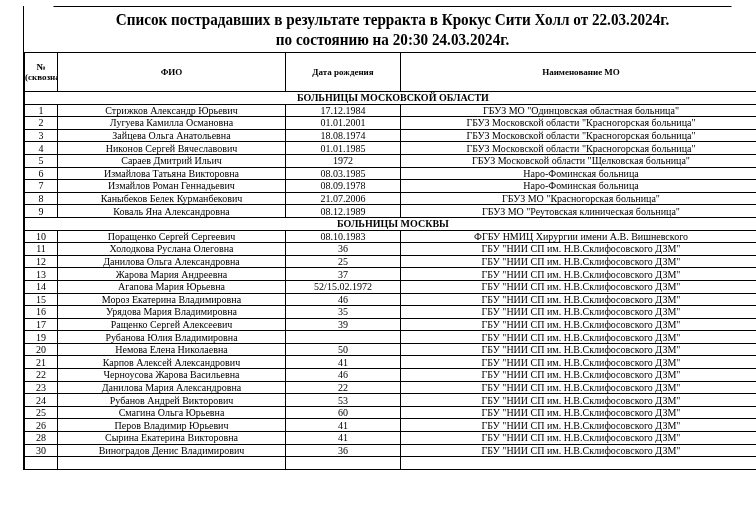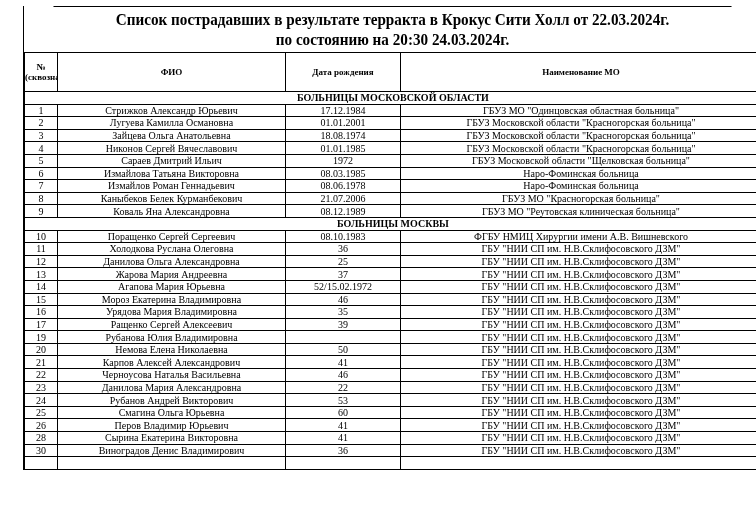--- a/index.html
+++ b/index.html
@@ -73,21 +73,21 @@
         </tr>
         <tr>
           <td>6</td>
           <td>Измайлова Татьяна Викторовна</td>
           <td>08.03.1985</td>
           <td>Наро-Фоминская больница</td>
         </tr>
         <tr>
           <td>7</td>
           <td>Измайлов Роман Геннадьевич</td>
-          <td>08.06.1978</td>
+          <td>08.09.1978</td>
           <td>Наро-Фоминская больница</td>
         </tr>
         <tr>
           <td>8</td>
           <td>Каныбеков Белек Курманбекович</td>
           <td>21.07.2006</td>
           <td>ГБУЗ МО "Красногорская больница"</td>
         </tr>
         <tr>
           <td>9</td>
@@ -159,21 +159,21 @@
           <td>ГБУ "НИИ СП им. Н.В.Склифосовского ДЗМ"</td>
         </tr>
         <tr>
           <td>21</td>
           <td>Карпов Алексей Александрович</td>
           <td>41</td>
           <td>ГБУ "НИИ СП им. Н.В.Склифосовского ДЗМ"</td>
         </tr>
         <tr>
           <td>22</td>
-          <td>Черноусова Наталья Васильевна</td>
+          <td>Черноусова Жарова Васильевна</td>
           <td>46</td>
           <td>ГБУ "НИИ СП им. Н.В.Склифосовского ДЗМ"</td>
         </tr>
         <tr>
           <td>23</td>
           <td>Данилова Мария Александровна</td>
           <td>22</td>
           <td>ГБУ "НИИ СП им. Н.В.Склифосовского ДЗМ"</td>
         </tr>
         <tr>

